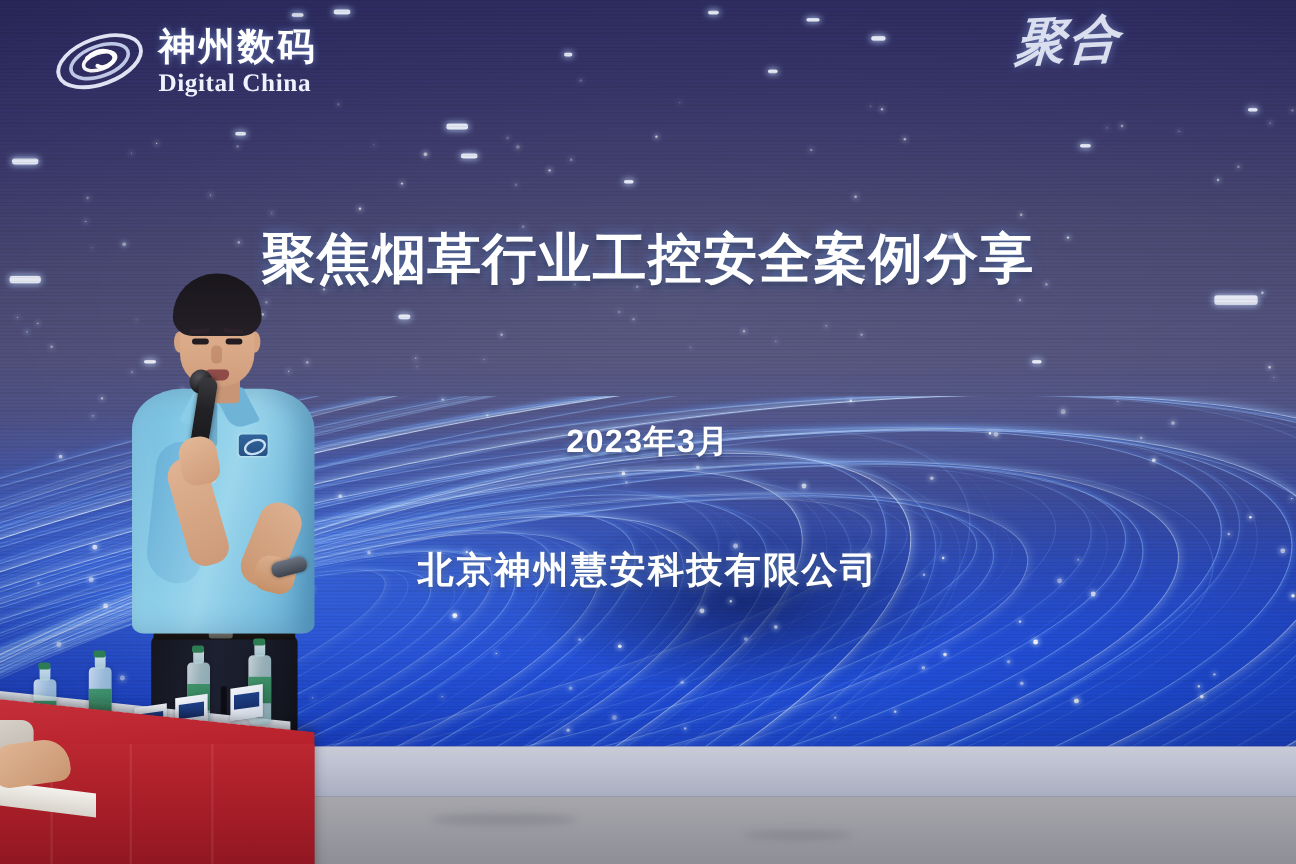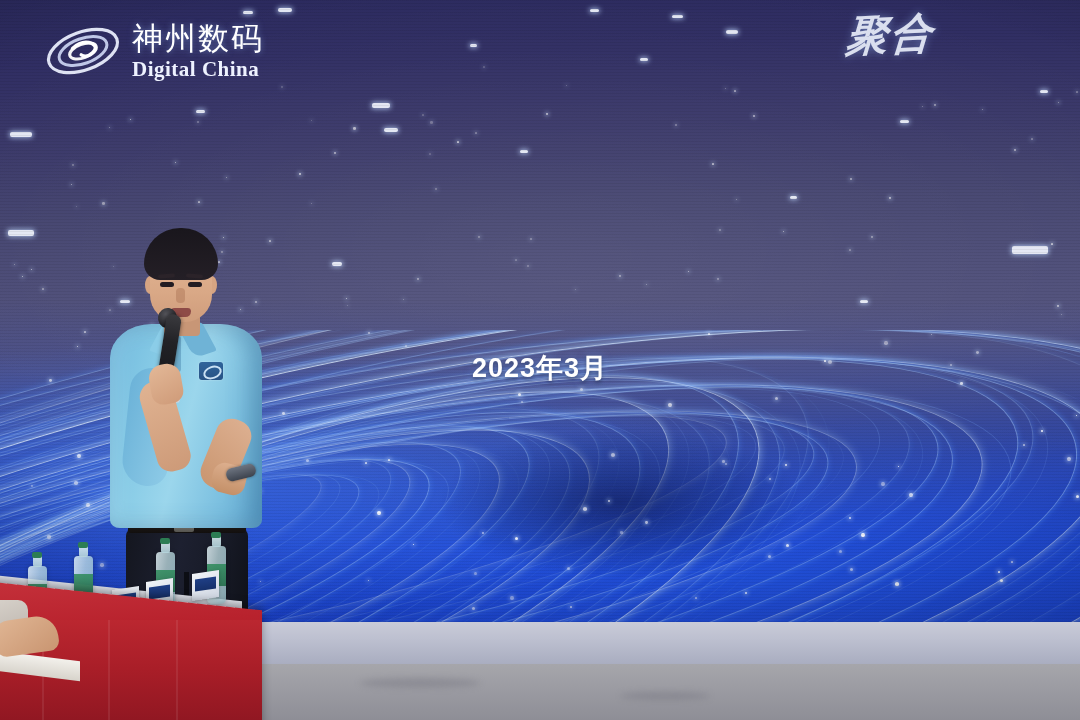--- a/index.html
+++ b/index.html
@@ -148,21 +148,21 @@
     position: absolute;
     left: 44px; top: 18px;
     display: flex;
     align-items: center;
     gap: 10px;
   }
   .brand-mark { width: 78px; height: 66px; flex: none; }
   .brand-text { display: flex; flex-direction: column; line-height: 1; }
   .brand-cn {
     font-size: 31px;
-    font-weight: normal;
+    font-weight: bold;
     color: #ffffff;
     letter-spacing: 2px;
     text-shadow: 0 0 6px rgba(150,190,255,0.5);
   }
   .brand-en {
     font-size: 21px;
     font-weight: bold;
     color: #eef2ff;
     letter-spacing: 0.5px;
     margin-top: 5px;
@@ -728,21 +728,23 @@
       <div class="brand-text">
         <span class="brand-cn">神州数码</span>
         <span class="brand-en">Digital China</span>
       </div>
     </div>
 
     <div class="event-logo">
       <div class="event-brush">聚合</div>
     </div>
 
+    <div class="slide-title">聚焦烟草行业工控安全案例分享</div>
     <div class="slide-date">2023年3月</div>
+    <div class="slide-company">北京神州慧安科技有限公司</div>
   </div>
 
   <div class="stage-skirt"></div>
   <div class="stage-floor">
     <div class="floor-smudge" style="left:360px;top:14px;width:120px;height:10px;"></div>
     <div class="floor-smudge" style="left:620px;top:28px;width:90px;height:8px;"></div>
   </div>
 
   <div class="speaker">
     <div class="sp-pants"></div>

